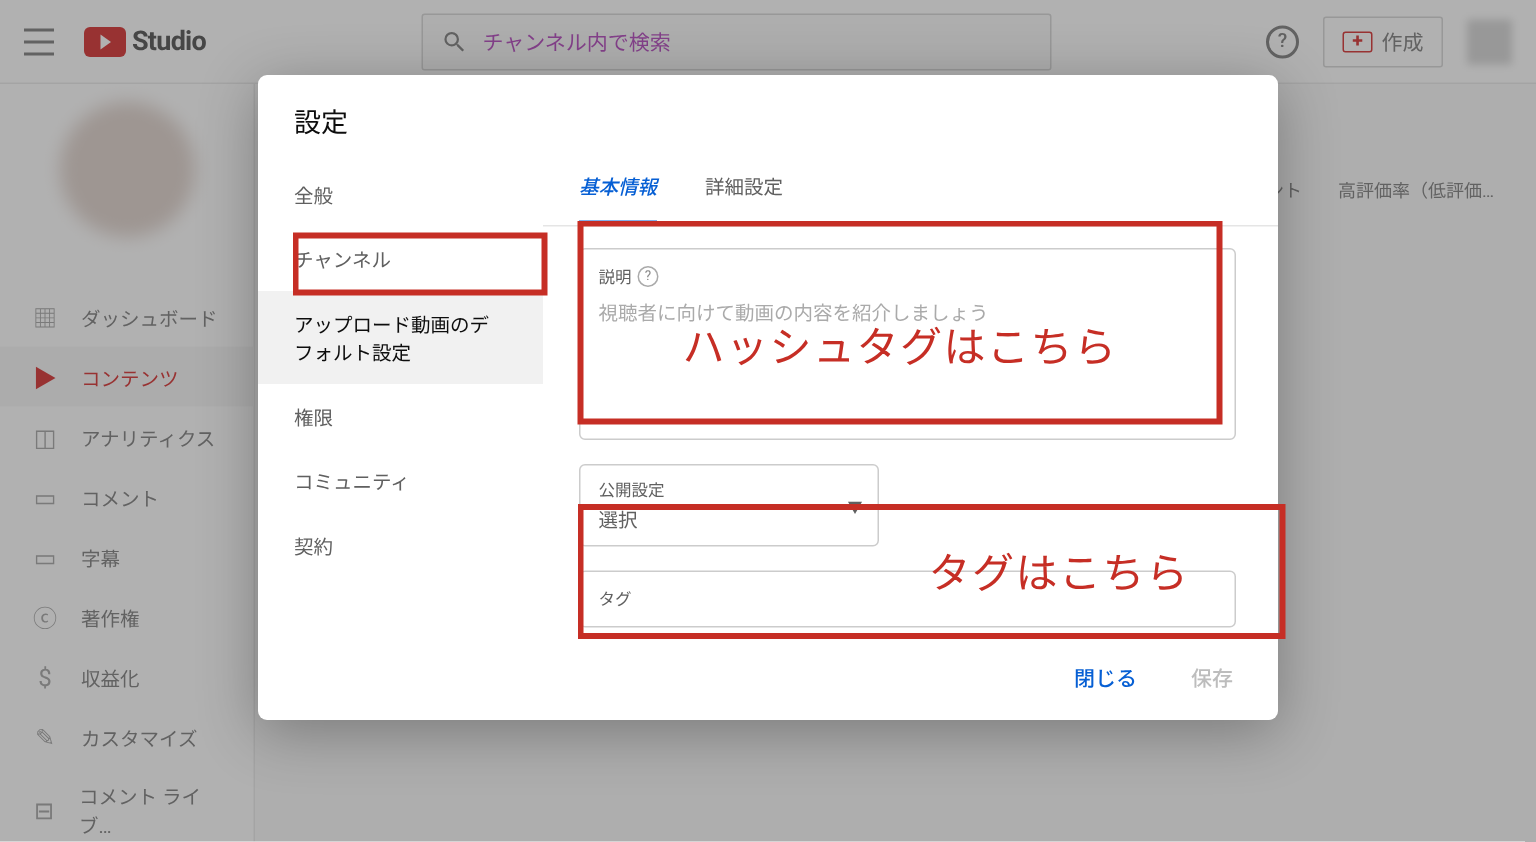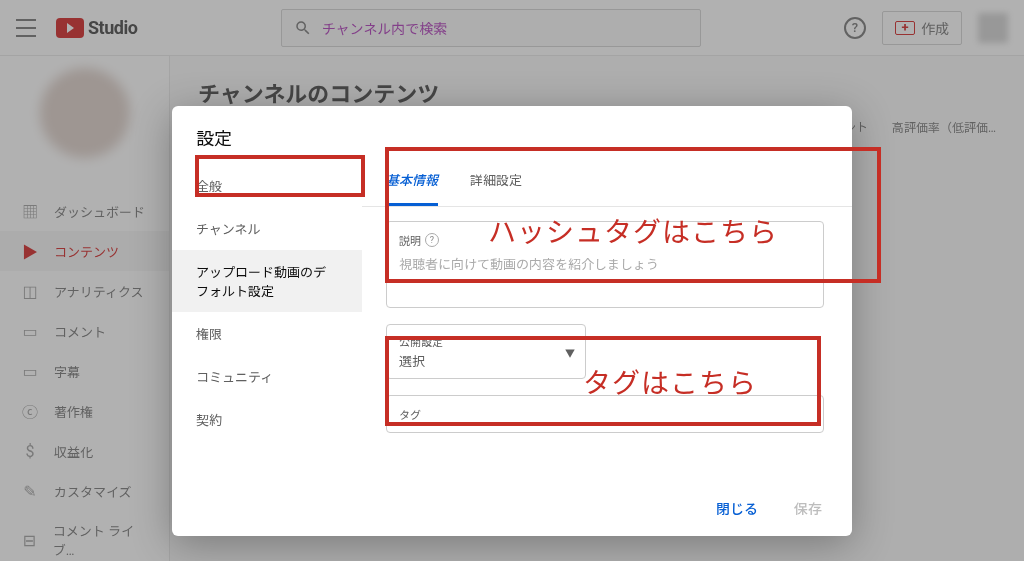--- a/index.html
+++ b/index.html
@@ -53,42 +53,42 @@
   .content {
     flex:1; padding:20px 28px; position:relative;
   }
   .page-title { font-size:22px; color:#282828; margin:0 0 14px 0;}
   .col-headers { position:absolute; right:28px; top:62px; display:flex; gap:24px; font-size:12px; color:var(--text-med);}
   .col-headers span { white-space:nowrap; }
 
   
   .scrim { position:absolute; inset:0; background:var(--overlay); display:flex; align-items:flex-start; justify-content:center; }
   .modal {
-    margin-top:106px; width:680px; height:430px; background:#fff; border-radius:6px;
+    margin-top:50px; width:680px; height:430px; background:#fff; border-radius:6px;
     box-shadow:0 8px 40px rgba(0,0,0,0.3); display:flex; flex-direction:column;
   }
   .modal-header { padding:18px 24px 6px; font-size:18px; color:#0d0d0d; }
   .modal-body { flex:1; display:flex; overflow:hidden; }
   .modal-sidebar { width:190px; padding:8px 0;}
   .modal-sidebar .mitem { padding:12px 24px; font-size:13px; color:var(--text-med); cursor:pointer; }
   .modal-sidebar .mitem.sel { background:#f1f1f1; color:#0d0d0d;}
   .modal-main-wrap { flex:1; display:flex; flex-direction:column;}
   .tabs { display:flex; gap:32px; padding:0 24px; border-bottom:1px solid var(--border); }
   .tab { padding:14px 0; font-size:13px; color:var(--text-med); cursor:pointer; }
   .tab.active { color:var(--blue); border-bottom:3px solid var(--blue); font-weight:500;font-style:italic;}
   .modal-scroll { flex:1; overflow-y:auto; padding:14px 28px 4px 24px; position:relative;}
   .modal-scroll::-webkit-scrollbar{width:8px;} .modal-scroll::-webkit-scrollbar-thumb{background:#ccc; border-radius:4px;}
 
   .field-box {
     border:1px solid #ccc; border-radius:4px; padding:10px 12px; margin-bottom:16px; position:relative; background:#fff;
   }
   .field-label { font-size:11px; color:var(--text-med); display:flex; align-items:center; gap:4px;}
   .field-label .qmark { width:14px; height:14px; border:1px solid #aaa; border-radius:50%; display:inline-flex; align-items:center; justify-content:center; font-size:9px; color:#888;}
   .field-placeholder { font-size:13px; color:#aaa; margin-top:6px;}
-  .desc-box { height:87px; }
+  .desc-box { height:128px; }
 
   .select-box { border:1px solid #ccc; border-radius:4px; padding:8px 12px; width:200px; display:flex; flex-direction:column; position:relative;}
   .select-box .caret { position:absolute; right:10px; top:50%; transform:translateY(-50%); font-size:10px; color:#606060;}
 
   .modal-footer { display:flex; justify-content:flex-end; gap:20px; padding:12px 22px; }
   .modal-footer .btn { font-size:14px; font-weight:500; padding:6px 8px; cursor:pointer;}
   .btn.close { color:var(--blue);}
   .btn.save { color:#bdbdbd;}
 
   
@@ -227,19 +227,19 @@
         </div>
       </div>
     </div>
     <div class="modal-footer">
       <div class="btn close">閉じる</div>
       <div class="btn save">保存</div>
     </div>
   </div>
 
   <div class="annot" style="left:195px; top:155px; width:170px; height:42px; font-size:0;"></div>
-  <div class="annot" style="left:385px; top:147px; width:496px; height:136px;">
+  <div class="annot" style="left:385px; top:147px; width:430px; height:136px;">
        <span style="margin-top:30px;">ハッシュタグはこちら</span>
   </div>
-  <div class="annot" style="left:385px; top:336px; width:436px; height:90px; justify-content:flex-end; padding-right:60px;">
+  <div class="annot" style="left:385px; top:336px; width:472px; height:90px; justify-content:flex-end; padding-right:60px;">
        <span>タグはこちら</span>
   </div>
 </div>
 
 </body></html>

